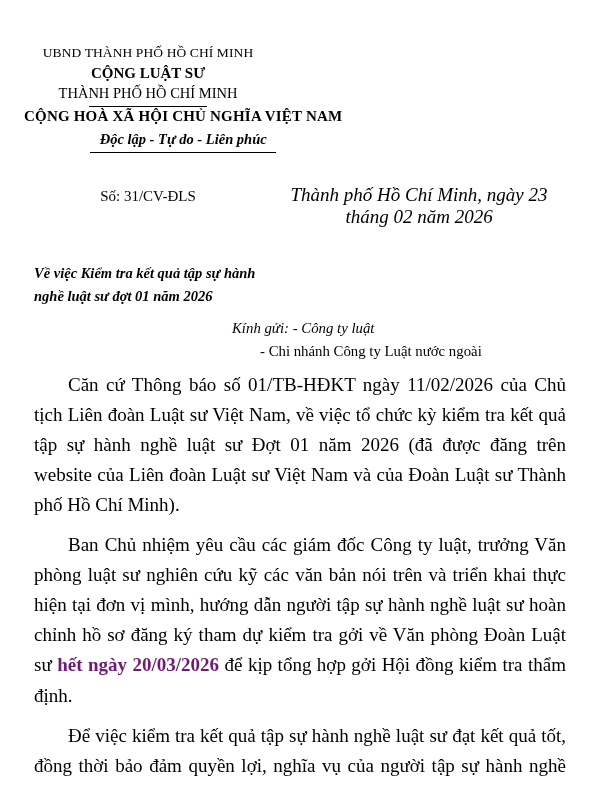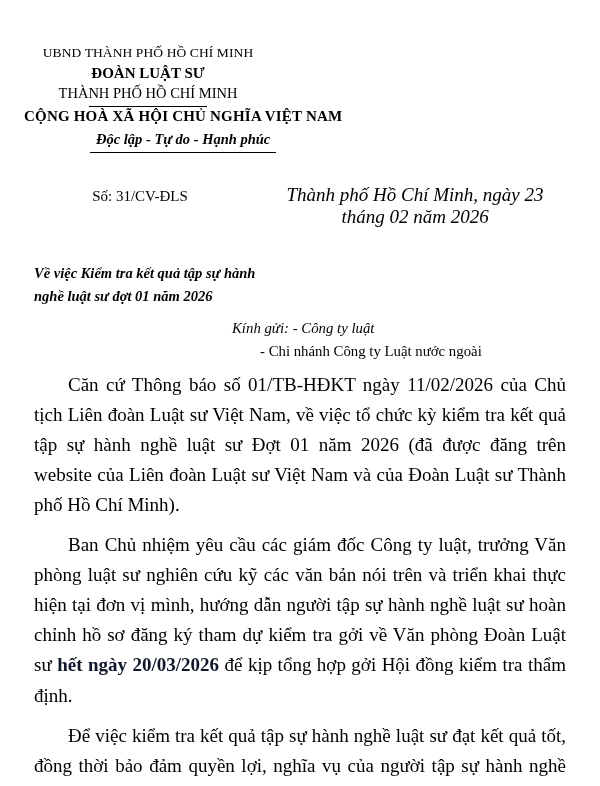--- a/index.html
+++ b/index.html
@@ -74,21 +74,21 @@
     height: 1.4px;
     background: #000;
     margin: 3px auto 0 auto;
   }
 
   
   .numline {
     display: flex;
     align-items: baseline;
     margin-top: 31px;
-    padding: 0 34px 0 16px;
+    padding: 0 34px 0 24px;
   }
   .numline .num {
     width: 248px;
     text-align: center;
     font-size: 15px;
   }
   .numline .date {
     flex: 1;
     text-align: center;
     font-size: 19px;
@@ -126,21 +126,21 @@
     padding: 0 34px 0 34px;
     font-size: 19px;
     line-height: 1.58;
     text-align: justify;
   }
   .body p {
     margin: 0 0 10px 0;
     text-indent: 34px;
   }
   .hl-red {
-    color: #0f172a;
+    color: #701a75;
     font-weight: bold;
   }
 
   
   .footer {
     position: relative;
     margin-top: 12px;
     padding: 0 34px 0 34px;
     min-height: 150px;
   }
@@ -224,27 +224,27 @@
   }
 </style>
 </head>
 <body>
 
 <div class="page">
 
   <div class="header">
     <div class="header-left">
       <div class="hl-1">UBND THÀNH PHỐ HỒ CHÍ MINH</div>
-      <div class="hl-2">ĐOÀN LUẬT SƯ</div>
+      <div class="hl-2">CỘNG LUẬT SƯ</div>
       <div class="hl-3">THÀNH PHỐ HỒ CHÍ MINH</div>
       <div class="rule-left"></div>
     </div>
     <div class="header-right">
       <div class="hr-1">CỘNG HOÀ XÃ HỘI CHỦ NGHĨA VIỆT NAM</div>
-      <div class="hr-2">Độc lập - Tự do - Hạnh phúc</div>
+      <div class="hr-2">Độc lập - Tự do - Liên phúc</div>
       <div class="rule-right"></div>
     </div>
   </div>
 
   <div class="numline">
     <div class="num">Số: 31/CV-ĐLS</div>
     <div class="date">Thành phố Hồ Chí Minh, ngày 23 tháng 02 năm 2026</div>
   </div>
 
   <div class="subject">

